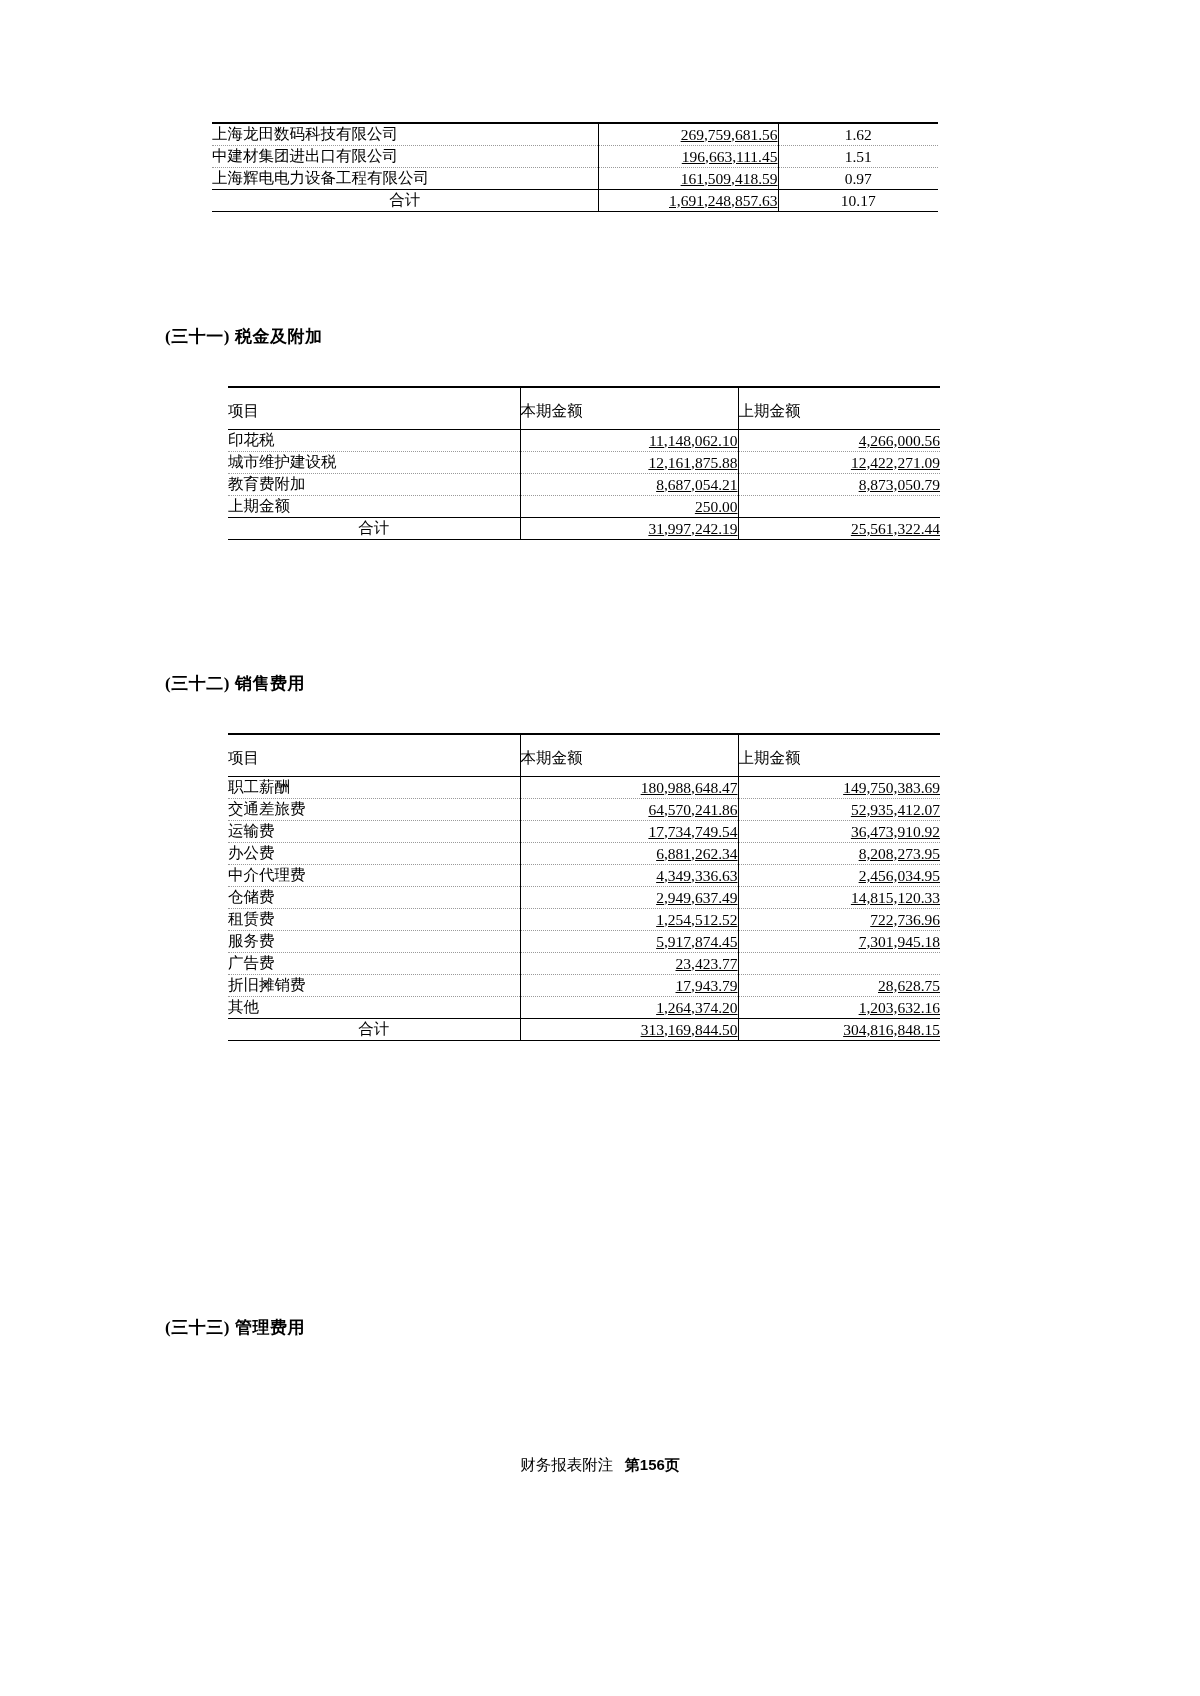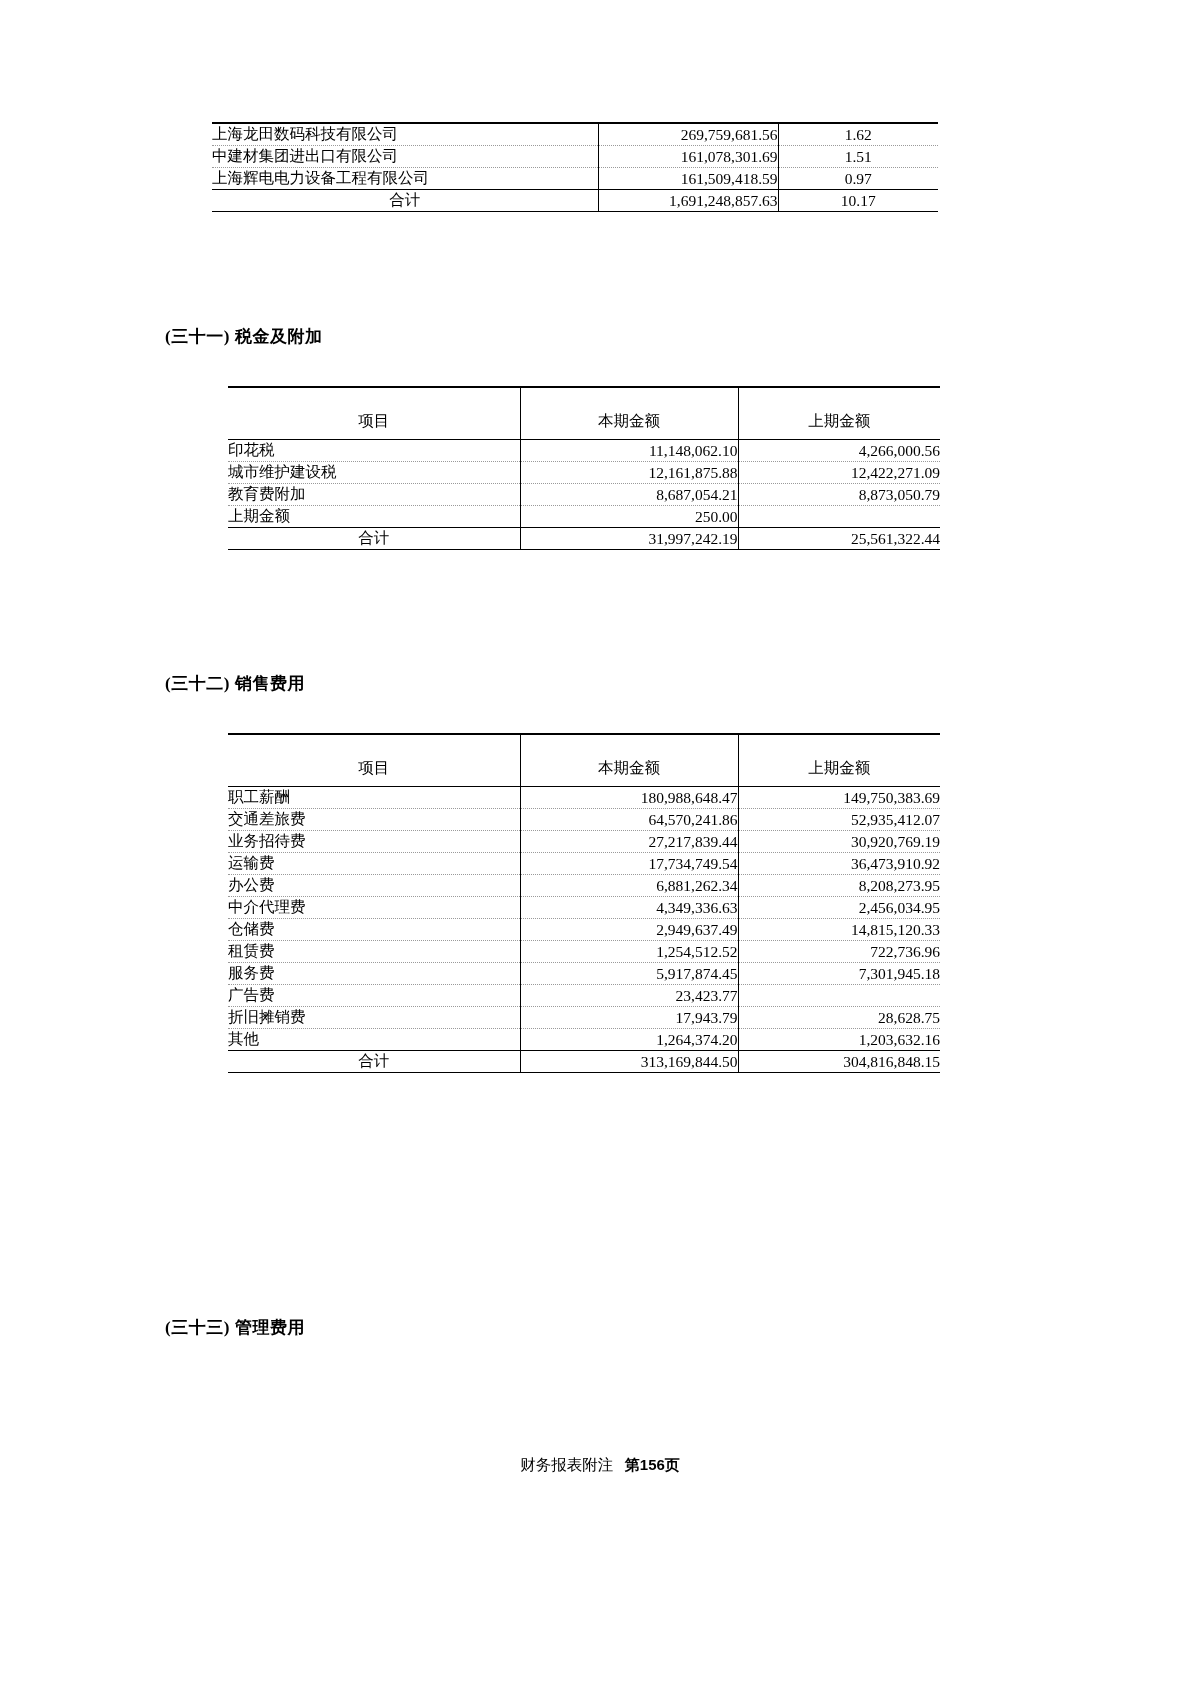--- a/index.html
+++ b/index.html
@@ -32,21 +32,21 @@
   table.fin td {
     padding: 0;
     vertical-align: middle;
   }
   .cell {
     padding: 6px 10px;
     box-sizing: border-box;
     white-space: nowrap;
   }
   .lbl  { text-align: left; }
-  .num  { text-align: right; padding-right: 18px; }
+  .num  { text-align: right; padding-right: 18px; text-decoration: underline; }
   .ctr  { text-align: center; }
 
   
   .row-dot td { border-bottom: 1px dotted #9a9a9a; }
   .row-solid td { border-bottom: 1px solid #000; }
   .topline td { border-top: 2px solid #000; }
   .vline-l { border-left: 1px solid #000; }
   .vline-r { border-right: 1px solid #000; }
 
   
@@ -93,21 +93,21 @@
   #tbl-32 {
     position: absolute;
     left: 228px;
     top: 733px;
     width: 712px;
   }
   #tbl-32 .c1 { width: 292px; }
   #tbl-32 .c2 { width: 218px; }
   #tbl-32 .c3 { width: 202px; }
 
-  .hdr .cell { text-align: center; font-size: 15.5px; padding-top: 23px; padding-bottom: 7px;}
+  .hdr .cell { font-size: 15.5px; padding-top: 13px; padding-bottom: 7px;}
 
   
   .footer {
     position: absolute;
     left: 0;
     right: 0;
     top: 1455px;
     text-align: center;
     font-size: 15.5px;
   }
@@ -126,21 +126,21 @@
         <col class="c3">
       </colgroup>
     <tbody>
       <tr class="row-dot topline">
         <td class="cell lbl">上海龙田数码科技有限公司</td>
         <td class="cell num vline-l vline-r">269,759,681.56</td>
         <td class="cell ctr">1.62</td>
       </tr>
       <tr class="row-dot">
         <td class="cell lbl">中建材集团进出口有限公司</td>
-        <td class="cell num vline-l vline-r">161,078,301.69</td>
+        <td class="cell num vline-l vline-r">196,663,111.45</td>
         <td class="cell ctr">1.51</td>
       </tr>
       <tr class="row-solid">
         <td class="cell lbl">上海辉电电力设备工程有限公司</td>
         <td class="cell num vline-l vline-r">161,509,418.59</td>
         <td class="cell ctr">0.97</td>
       </tr>
       <tr class="row-solid">
         <td class="cell ctr">合计</td>
         <td class="cell num vline-l vline-r">1,691,248,857.63</td>
@@ -215,25 +215,20 @@
         <td class="cell lbl">职工薪酬</td>
         <td class="cell num vline-l vline-r">180,988,648.47</td>
         <td class="cell num">149,750,383.69</td>
       </tr>
       <tr class="row-dot">
         <td class="cell lbl">交通差旅费</td>
         <td class="cell num vline-l vline-r">64,570,241.86</td>
         <td class="cell num">52,935,412.07</td>
       </tr>
       <tr class="row-dot">
-        <td class="cell lbl">业务招待费</td>
-        <td class="cell num vline-l vline-r">27,217,839.44</td>
-        <td class="cell num">30,920,769.19</td>
-      </tr>
-      <tr class="row-dot">
         <td class="cell lbl">运输费</td>
         <td class="cell num vline-l vline-r">17,734,749.54</td>
         <td class="cell num">36,473,910.92</td>
       </tr>
       <tr class="row-dot">
         <td class="cell lbl">办公费</td>
         <td class="cell num vline-l vline-r">6,881,262.34</td>
         <td class="cell num">8,208,273.95</td>
       </tr>
       <tr class="row-dot">

